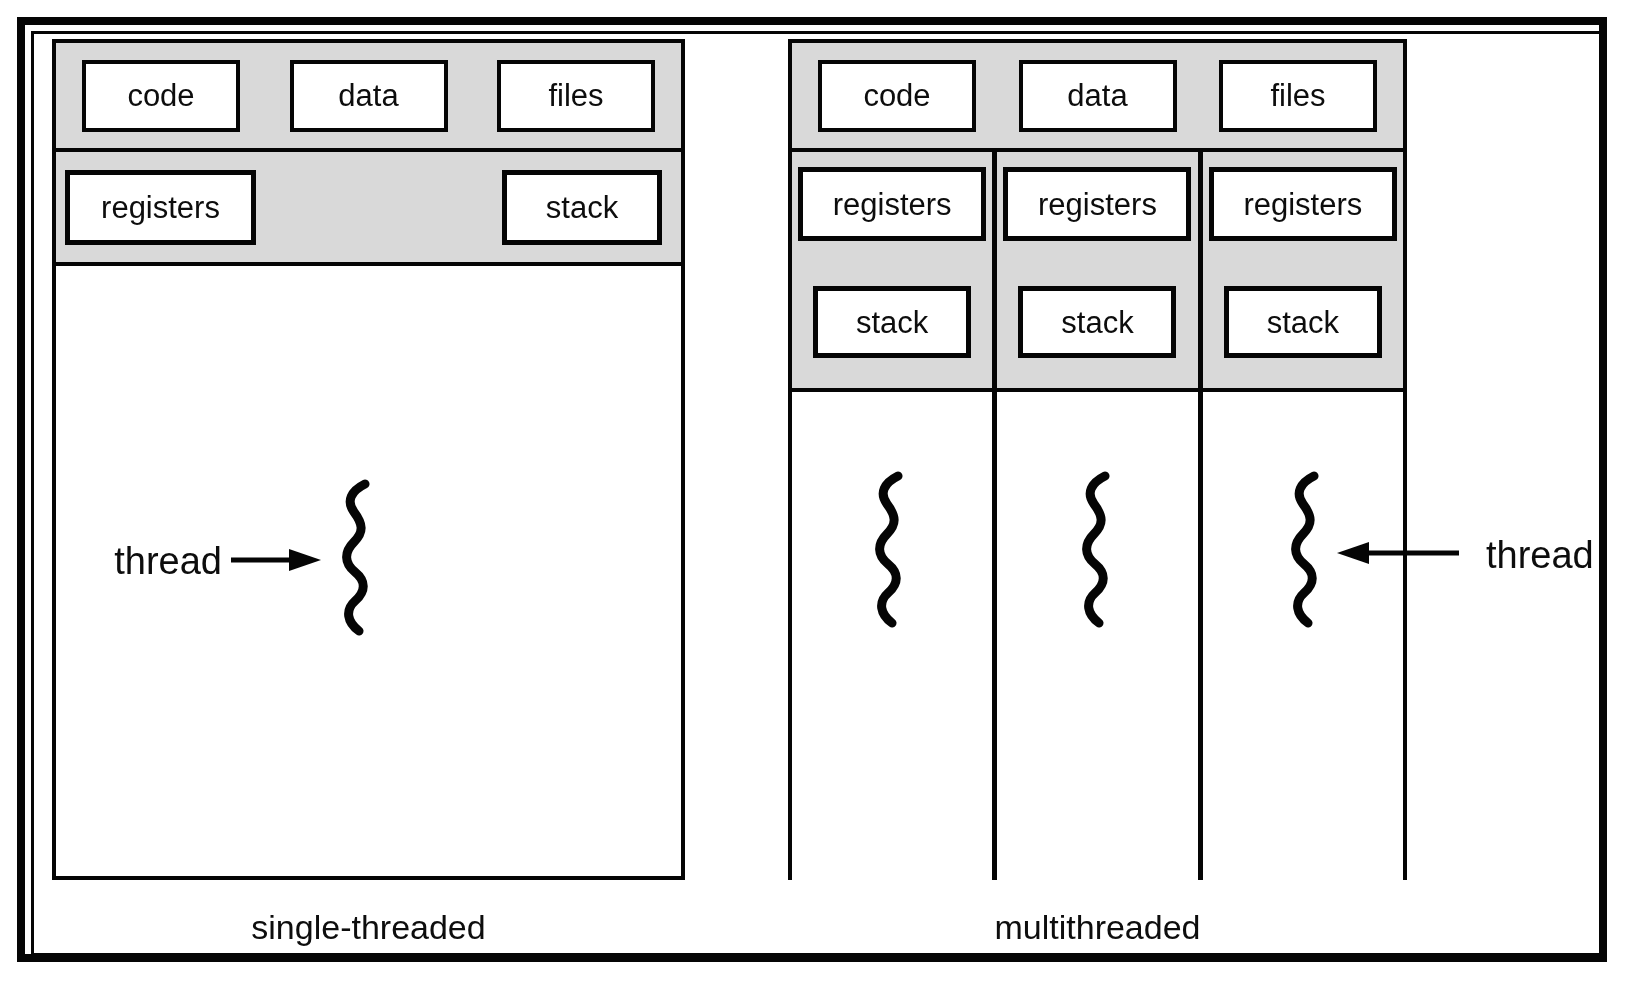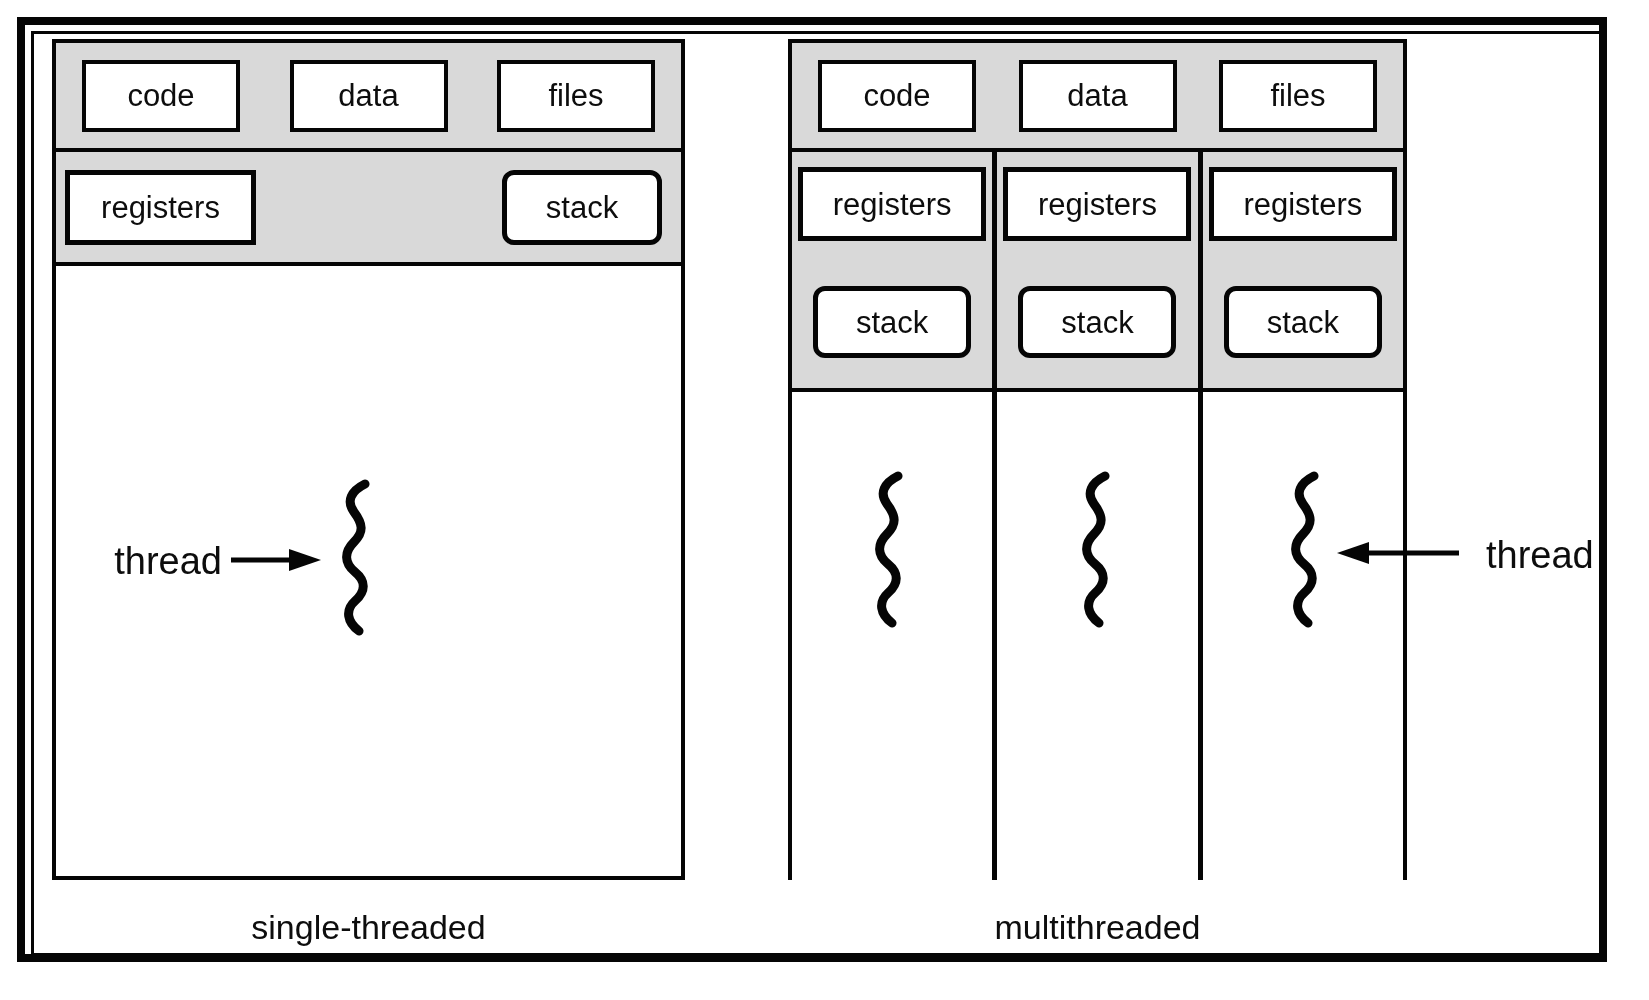--- a/index.html
+++ b/index.html
@@ -51,21 +51,21 @@
     box-sizing: border-box;
     background: #ffffff;
     border: 4px solid #050505;
     display: flex; align-items: center; justify-content: center;
     font-size: 31px;
     line-height: 1;
     color: #0d0d0d;
   }
   .res-box { width: 158px; height: 72px; }
   .reg-box { width: 191px; height: 75px; border-width: 5px; }
-  .stk-box { width: 160px; height: 75px; border-width: 5px; border-radius: 12px; }
+  .stk-box { width: 160px; height: 75px; border-width: 5px; }
 
   .proc-body { background: #ffffff; }
 
   
   .cols { display: flex; height: 728px; }
   .col  { flex: 1 1 0; display: flex; flex-direction: column; }
   .col + .col { border-left: 5px solid #050505; }
   .col-gray {
     box-sizing: border-box;
     height: 240px;

